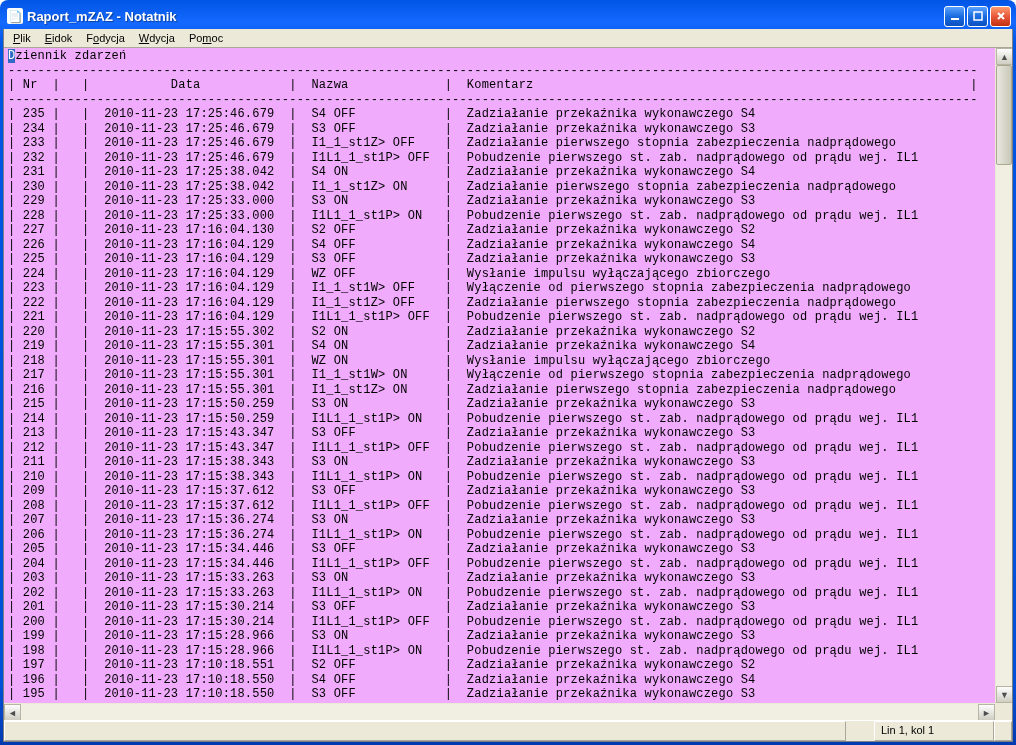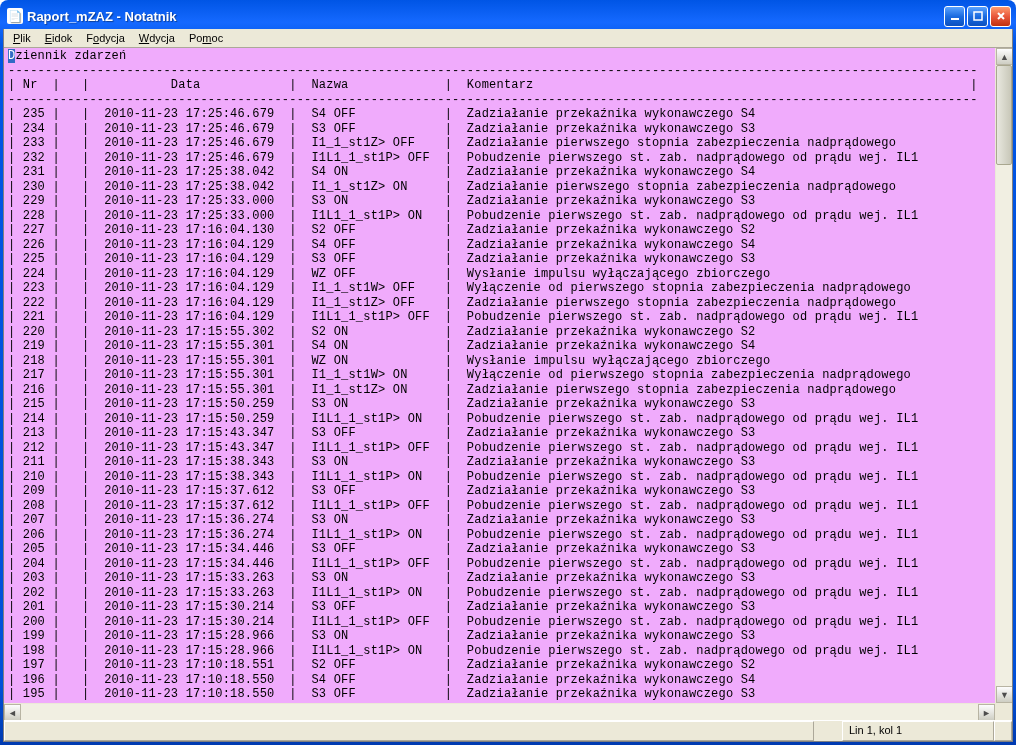--- a/index.html
+++ b/index.html
@@ -121,21 +121,21 @@
     font-size: 11px;
   }
   .status-cell {
     border: 1px solid #aca899;
     border-top: 1px solid #fff;
     border-left: 1px solid #fff;
     padding: 2px 6px;
     margin-right: 0;
   }
   .status-cell.big { flex: 1; }
-  .status-cell.lin { width: 152px; margin-left: 28px; }
+  .status-cell.lin { width: 120px; margin-left: 28px; }
   .status-grip {
     width: 18px;
     border: 1px solid #aca899;
     border-top: 1px solid #fff;
     border-left: 1px solid #fff;
     position: relative;
   }
   .row-line { white-space: pre; }
   .first-line::first-letter {
     background: #316ac5;

